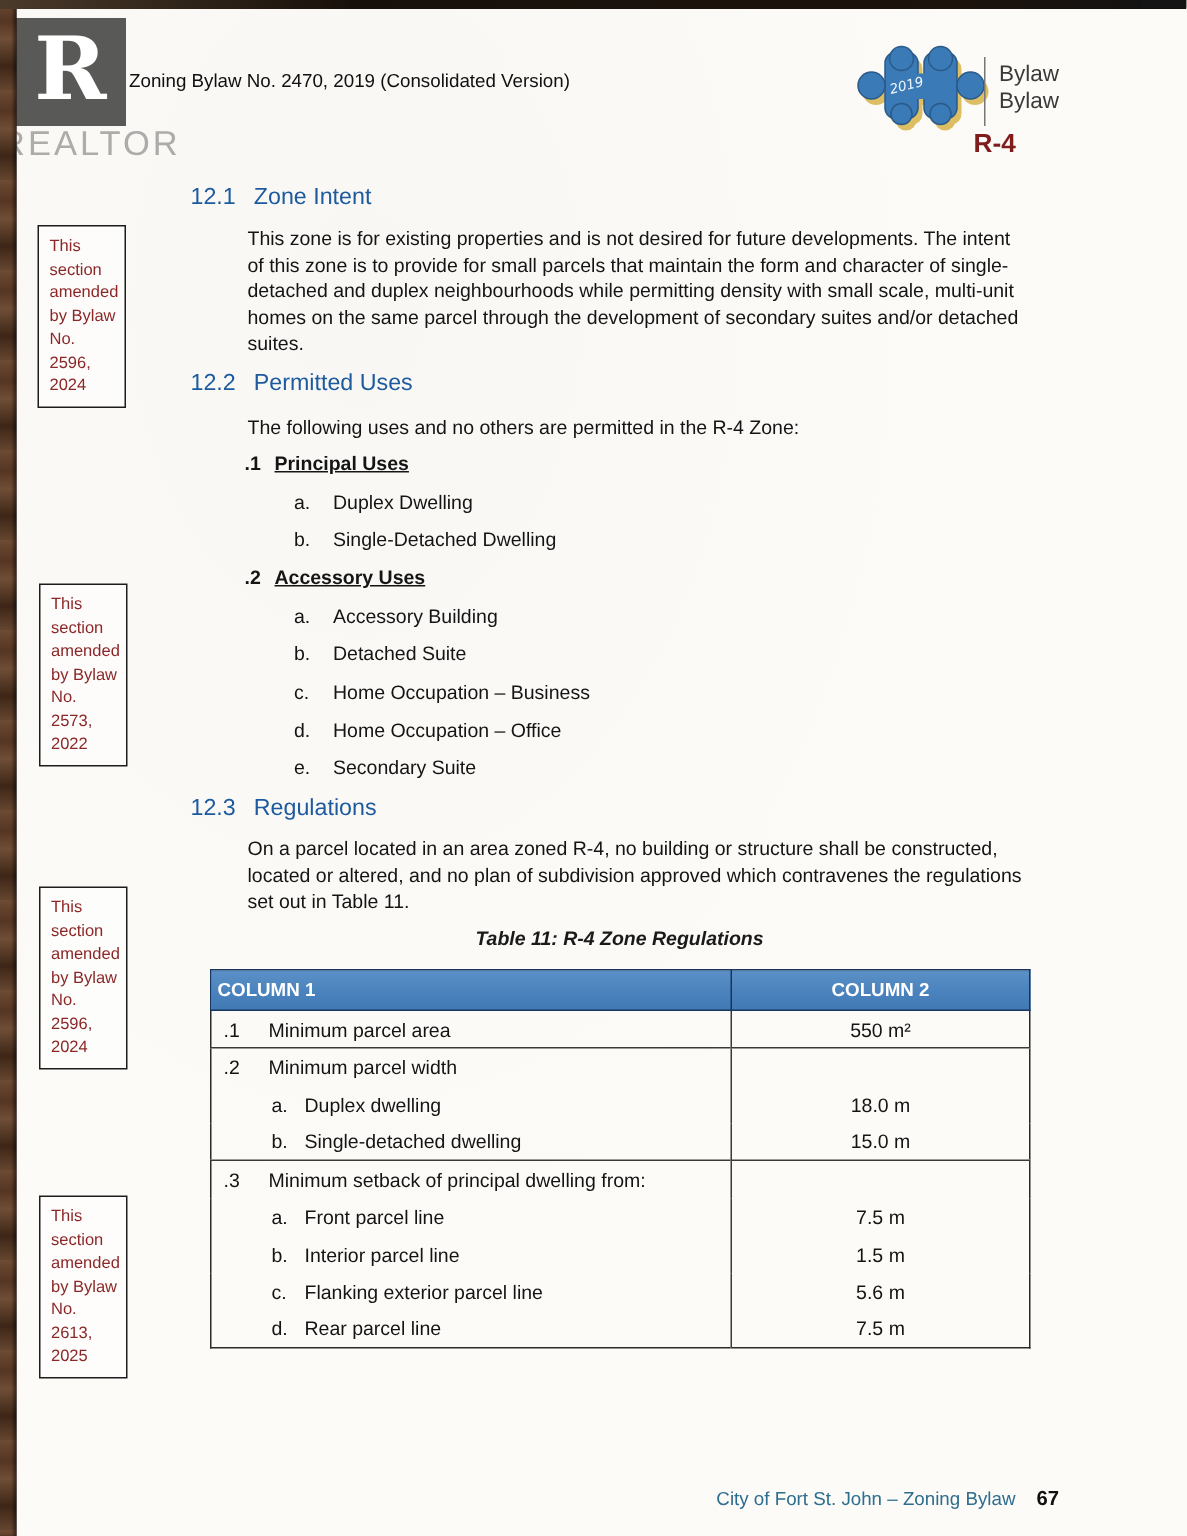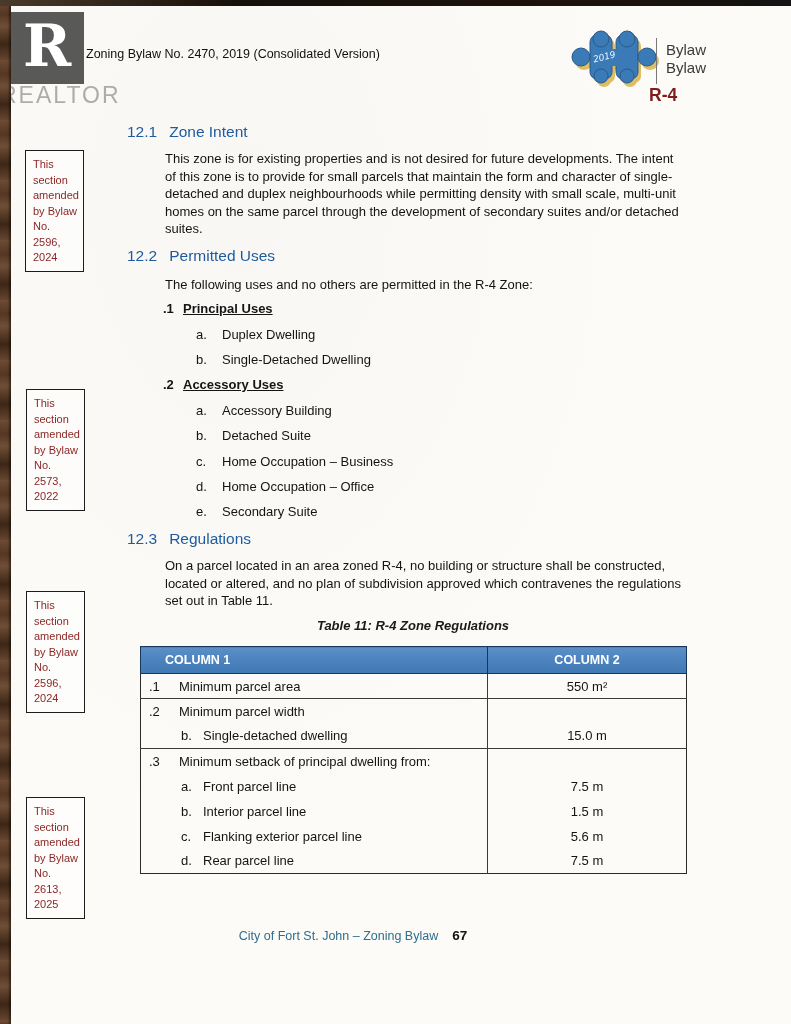--- a/index.html
+++ b/index.html
@@ -72,36 +72,36 @@
   .i-a-e { left:196px; top:504px; }
 
   
   .tbl-caption { position:absolute; left:140px; top:618px; width:546px; text-align:center;
     font-size:13px; font-style:italic; font-weight:600; color:#1a1a1a; }
   table.reg { position:absolute; left:140px; top:646px; width:547px; border-collapse:collapse;
     font-size:13px; color:#141414; }
   table.reg th, table.reg td { border:none; }
   .reg thead th { background:#4a82bd; color:#fff; font-weight:bold; font-size:12.5px;
     border:1.8px solid #17365d; border-bottom:1.4px solid #17365d; height:27px; }
-  .reg thead th.c1h { text-align:left; padding-left:24px; width:347px;
+  .reg thead th.c1h { text-align:left; padding-left:4px; width:347px;
     background:linear-gradient(180deg,#5b90c6,#4a82bd 55%,#4079b4); }
   .reg thead th.c2h { text-align:center;
     background:linear-gradient(180deg,#5b90c6,#4a82bd 55%,#4079b4); }
   .reg td { height:25px; vertical-align:middle; }
   .reg td.c1 { padding-left:8px; border-right:1.2px solid #3a3a3a; }
   .reg td.c2 { text-align:center; }
   .reg tr.divider td { border-top:1.2px solid #3a3a3a; }
   .reg tr.first td { border-top:none; }
   .reg tbody { border:1.8px solid #2a2a2a; }
   .reg table, .reg { border:1.8px solid #2a2a2a; }
   .rnum { display:inline-block; width:30px; }
   .rletter { display:inline-block; width:22px; margin-left:32px; }
 
   
-  .footer { position:absolute; left:0; top:926px; width:706px; text-align:center; z-index:2; }
+  .footer { position:absolute; left:0; top:990px; width:706px; text-align:right; z-index:2; }
   .footer .ftext { font-size:12.5px; color:#2e6e8e; }
   .footer .fpage { font-size:13.5px; color:#111; font-weight:bold; margin-left:14px; }
 
   svg text { font-family:"DejaVu Sans",sans-serif; }
 </style>
 </head>
 <body>
 
 <div class="edge-top"></div>
 <div class="edge-left"></div>
@@ -221,20 +221,24 @@
   <tbody>
     <tr class="first">
       <td class="c1"><span class="rnum">.1</span><span>Minimum parcel area</span></td>
       <td class="c2">550 m²</td>
     </tr>
     <tr class="divider">
       <td class="c1"><span class="rnum">.2</span><span>Minimum parcel width</span></td>
       <td class="c2"></td>
     </tr>
     <tr>
+      <td class="c1"><span class="rletter">a.</span><span>Duplex dwelling</span></td>
+      <td class="c2">18.0 m</td>
+    </tr>
+    <tr>
       <td class="c1"><span class="rletter">b.</span><span>Single-detached dwelling</span></td>
       <td class="c2">15.0 m</td>
     </tr>
     <tr class="divider">
       <td class="c1"><span class="rnum">.3</span><span>Minimum setback of principal dwelling from:</span></td>
       <td class="c2"></td>
     </tr>
     <tr>
       <td class="c1"><span class="rletter">a.</span><span>Front parcel line</span></td>
       <td class="c2">7.5 m</td>

